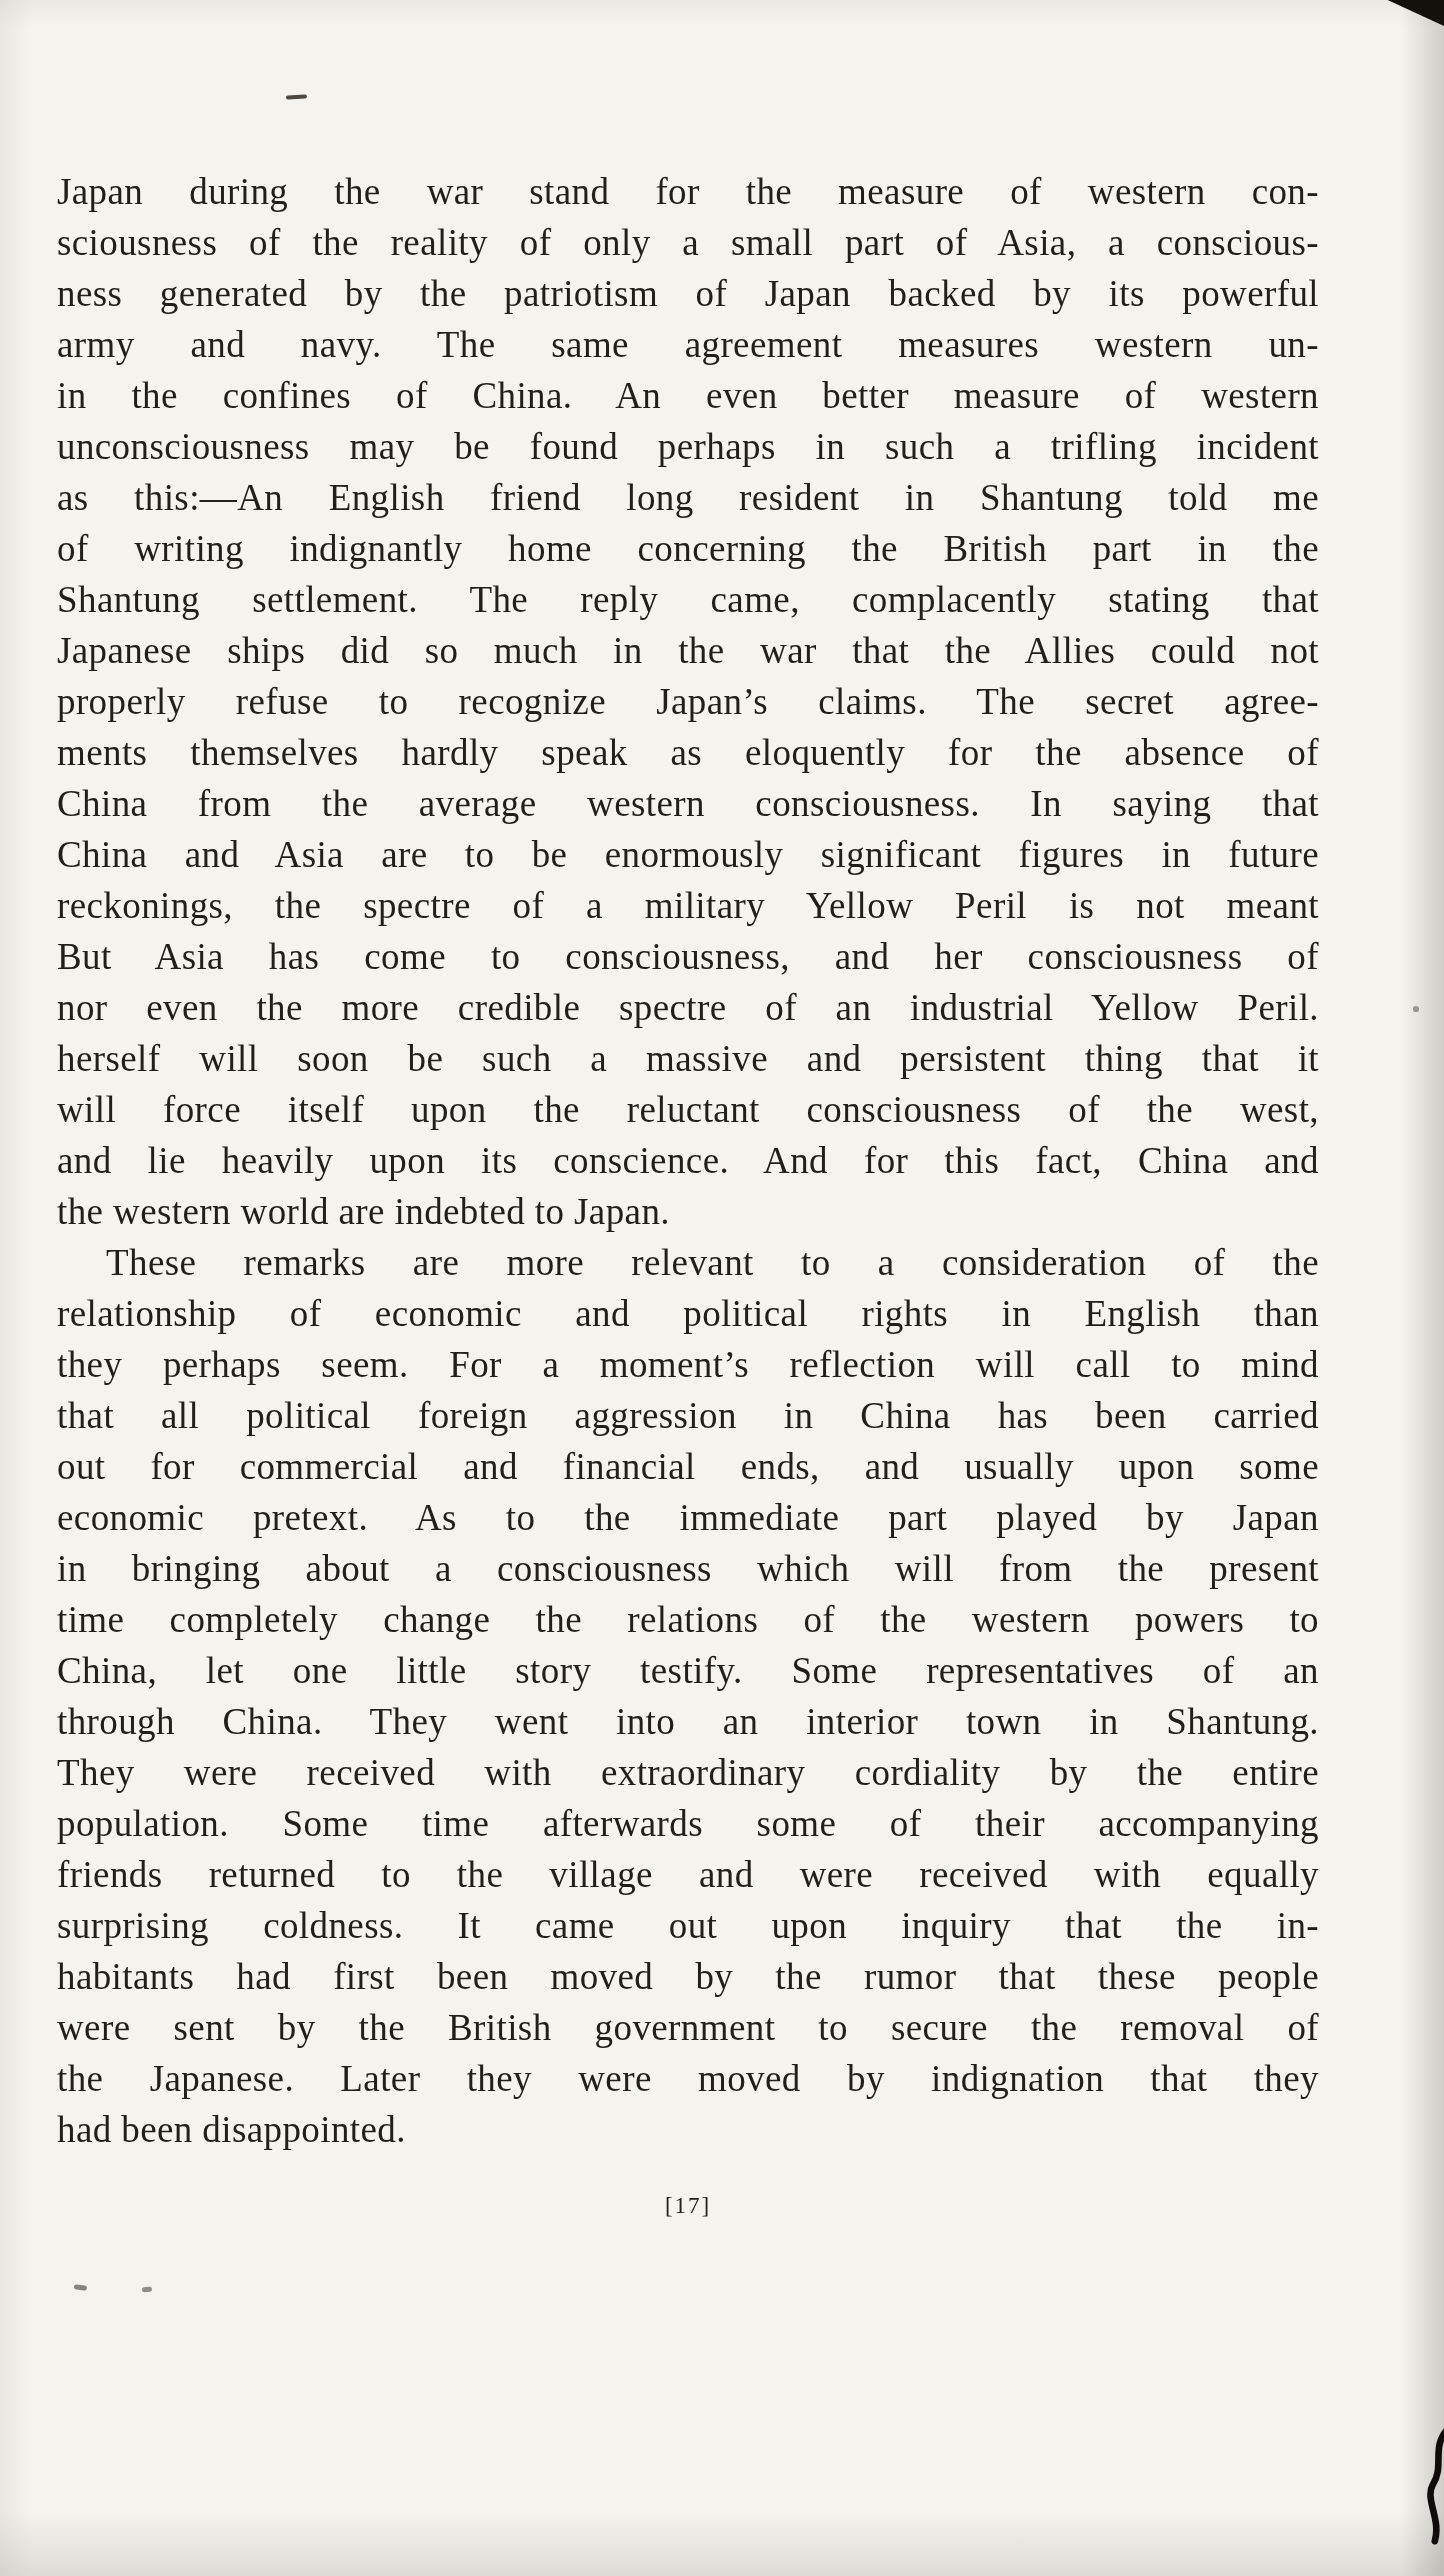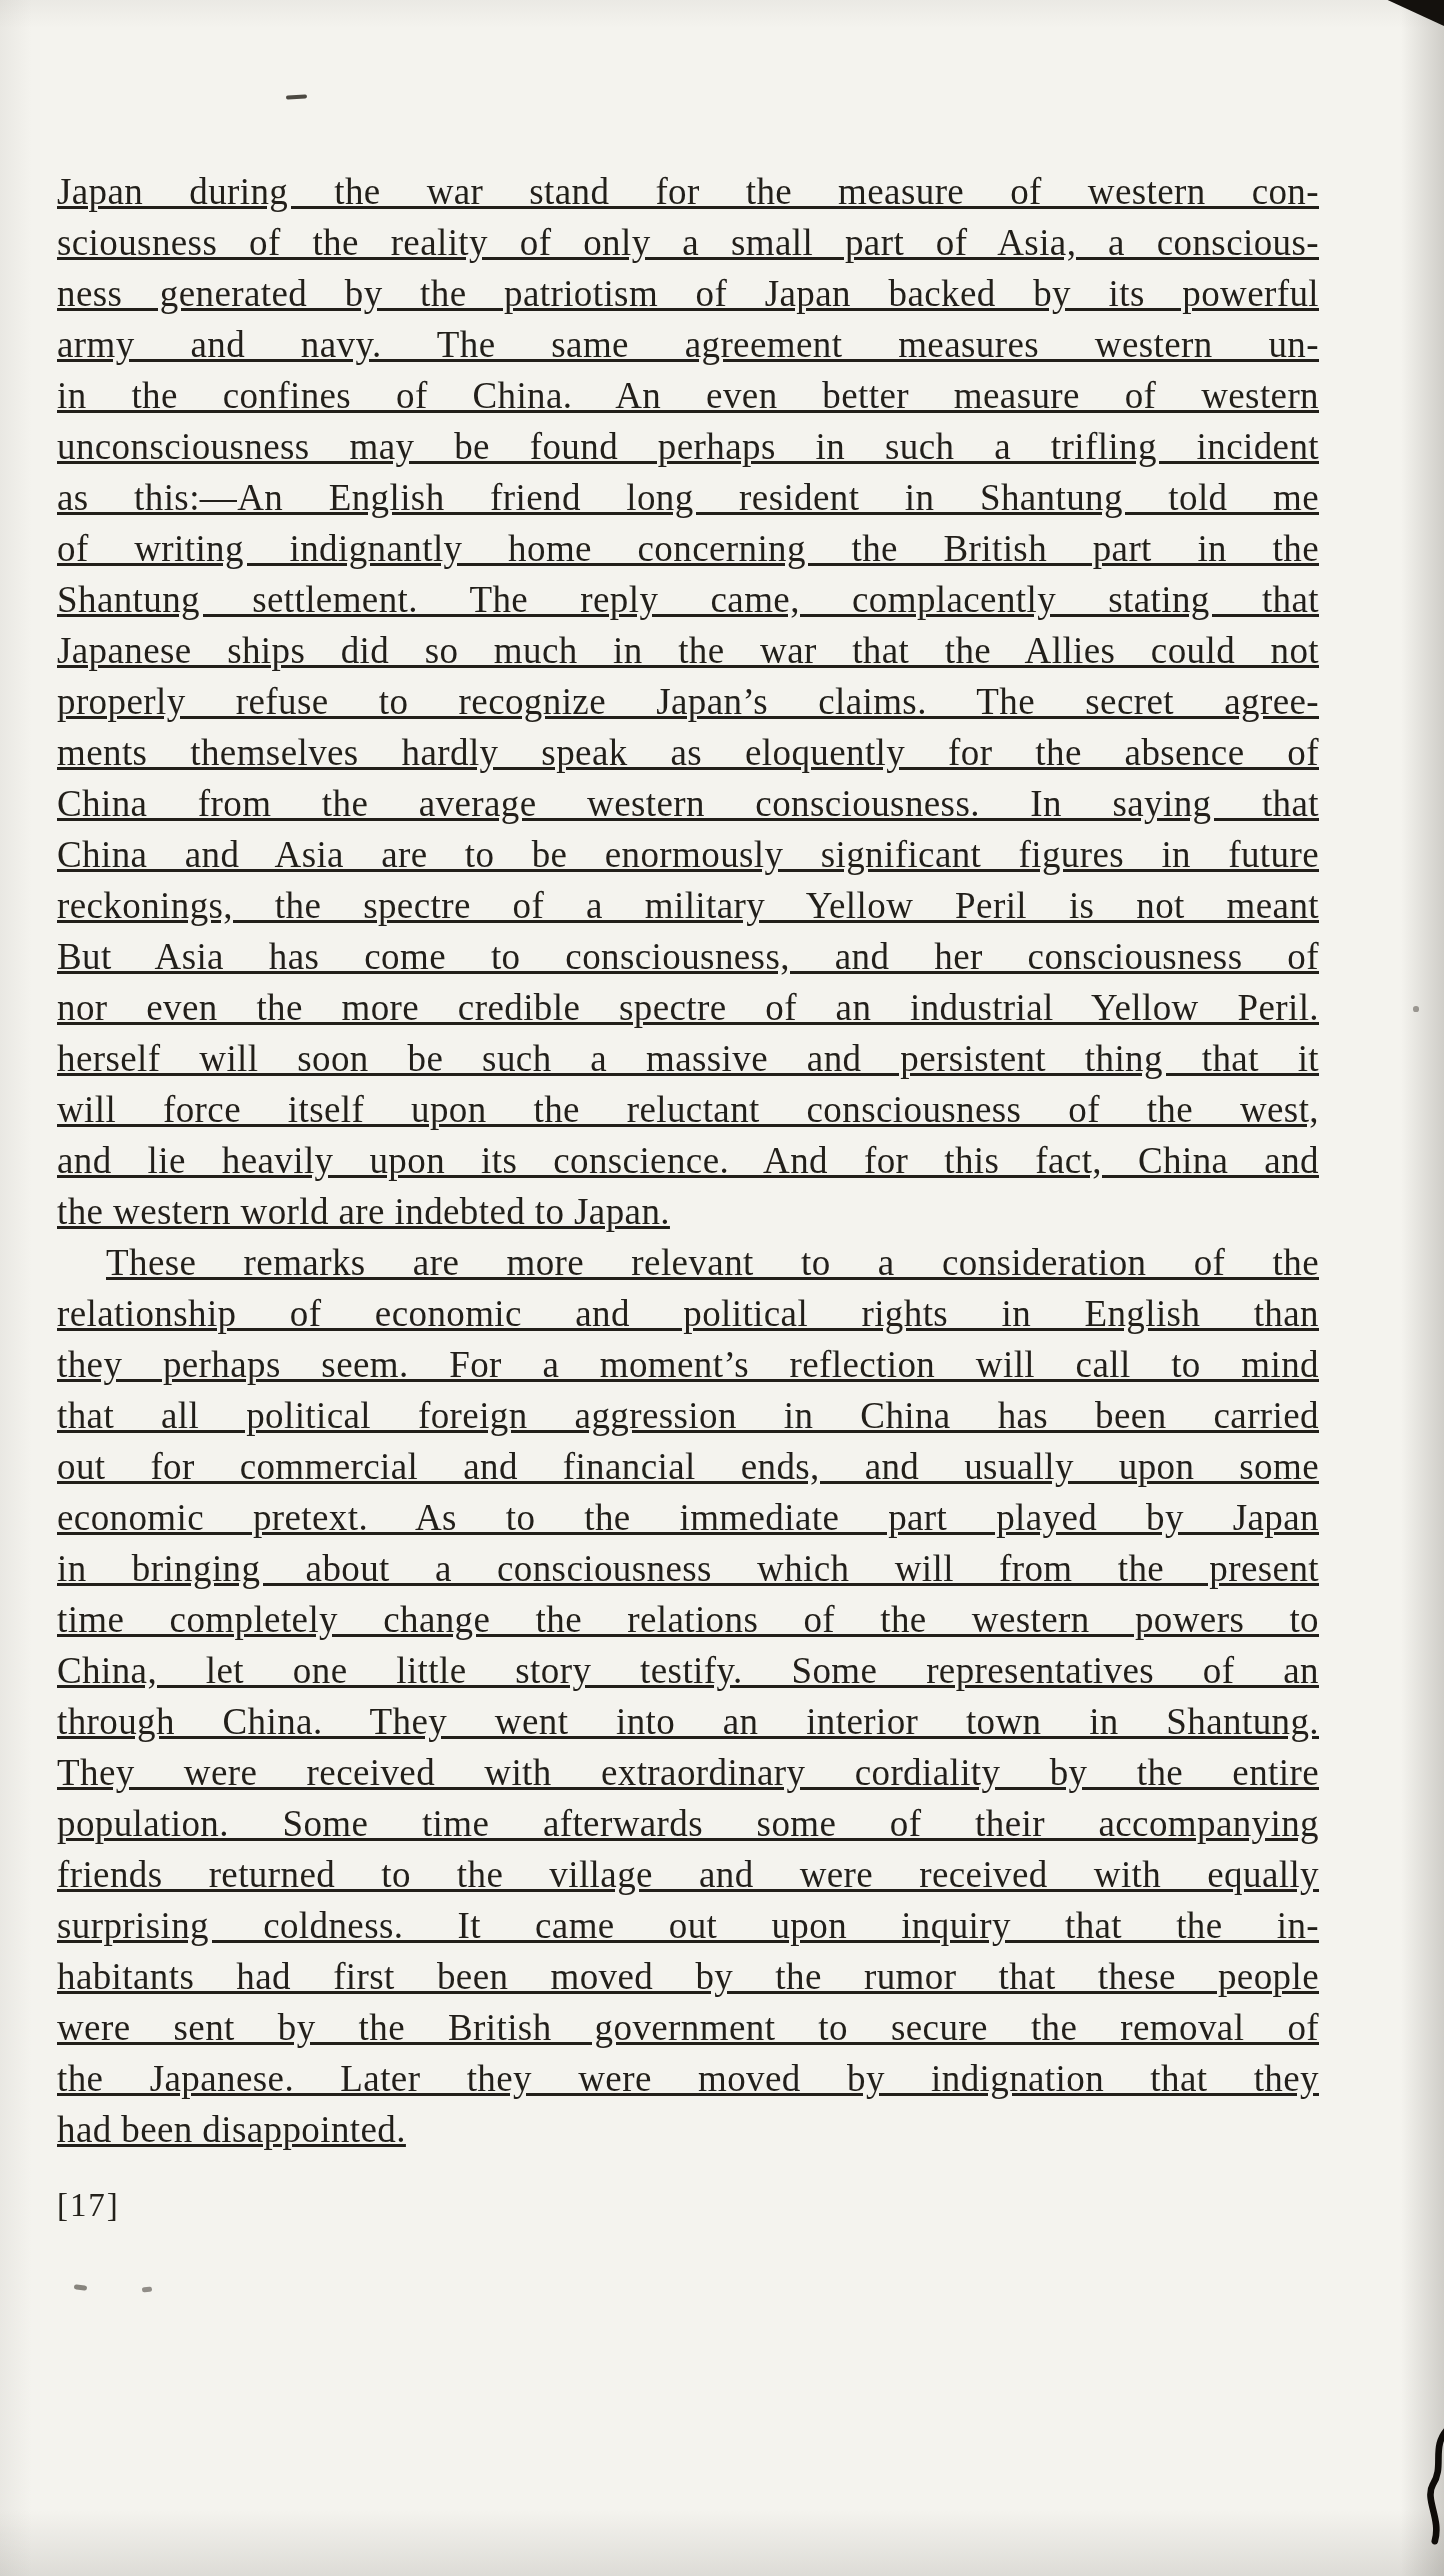--- a/index.html
+++ b/index.html
@@ -27,28 +27,27 @@
     top: 166px;
     width: 1262px;
   }
   .paragraph { margin: 0; }
   .line {
     font-size: 37px;
     line-height: 51px;
     letter-spacing: 0.4px;
     text-align: justify;
     white-space: normal;
-    text-decoration: underline;
   }
   .line.just { text-align-last: justify; }
   .line.indent { text-indent: 49px; }
   .page-number {
     margin-top: 26.5px;
-    text-align: left;
-    font-size: 33px;
+    text-align: center;
+    font-size: 23px;
     line-height: 47px;
     letter-spacing: 1.9px;
     color: #24211b;
   }
   
   .corner-mark {
     position: absolute;
     top: 0;
     right: 0;
     width: 70px;

